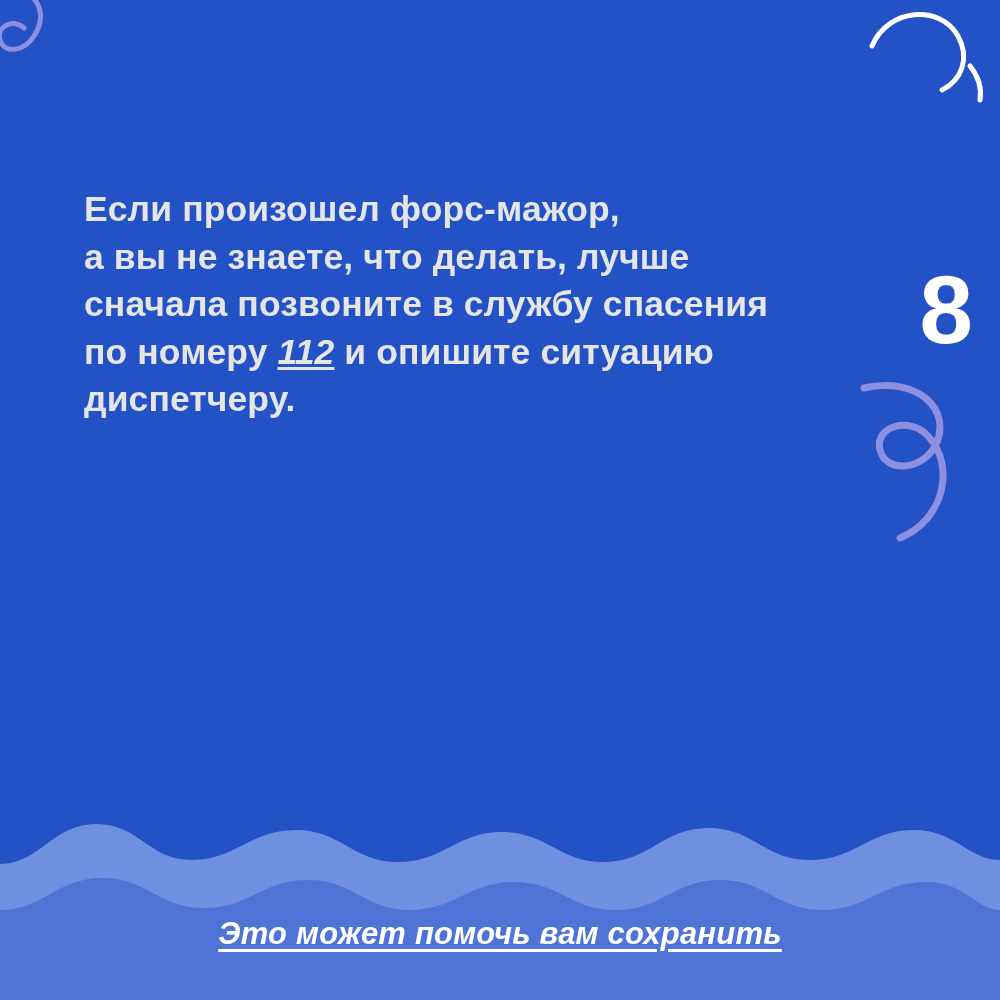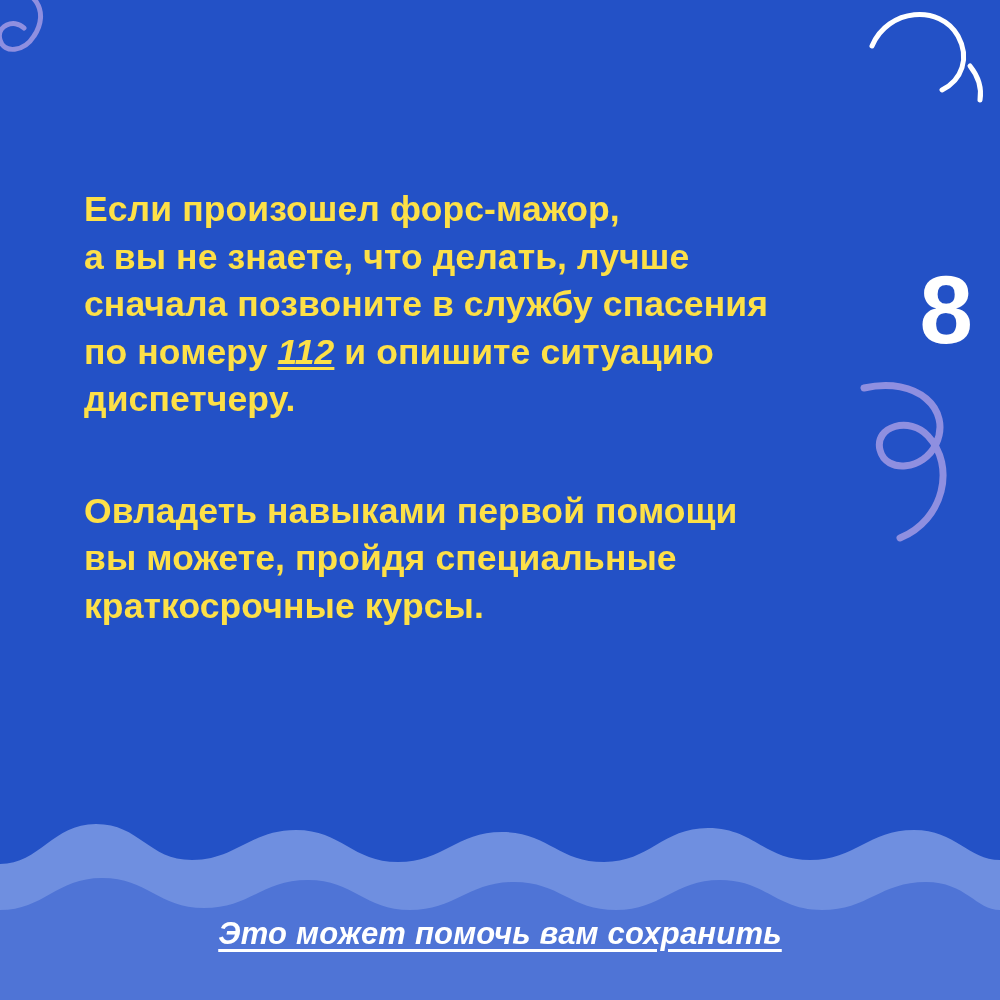--- a/index.html
+++ b/index.html
@@ -44,21 +44,21 @@
   }
 
   
   .text-block {
     position: absolute;
     left: 84px;
     top: 186px;
     width: 790px;
   }
   .para {
-    color: #fde047;
+    color: #e5e5e5;
     font-size: 35.5px;
     font-weight: 700;
     line-height: 1.34;
     letter-spacing: 0.1px;
     margin: 0;
   }
   .para + .para {
     margin-top: 64px;
   }
   .para .phone {
@@ -112,21 +112,20 @@
   </svg>
 
   <svg class="deco deco-mr" viewBox="0 0 190 190">
     <path d="M24 18 C 78 6, 112 40, 96 74 C 84 100, 46 104, 40 80 C 34 56, 70 46, 88 66 C 116 96, 104 150, 60 168" fill="none" stroke="#8f8fe0" stroke-width="7" stroke-linecap="round"></path>
   </svg>
 
   <div class="page-number">8</div>
 
   <div class="text-block">
     <p class="para"><span>Если произошел форс-мажор,<br>а вы не знаете, что делать, лучше<br>сначала позвоните в службу спасения<br>по номеру </span><span class="phone">112</span><span> и опишите ситуацию<br>диспетчеру.</span></p>
-    <p class="para"><span>Овладеть навыками первой помощи<br>вы можете, пройдя специальные<br>краткосрочные курсы.</span></p>
   </div>
 
   <svg class="cloud-band" viewBox="0 0 1000 240" preserveAspectRatio="none">
     <path d="M0 104
              C 40 104, 52 64, 96 64
              C 140 64, 148 100, 192 100
              C 236 100, 250 70, 296 70
              C 342 70, 352 102, 398 102
              C 444 102, 456 72, 502 72
              C 548 72, 558 102, 604 102

